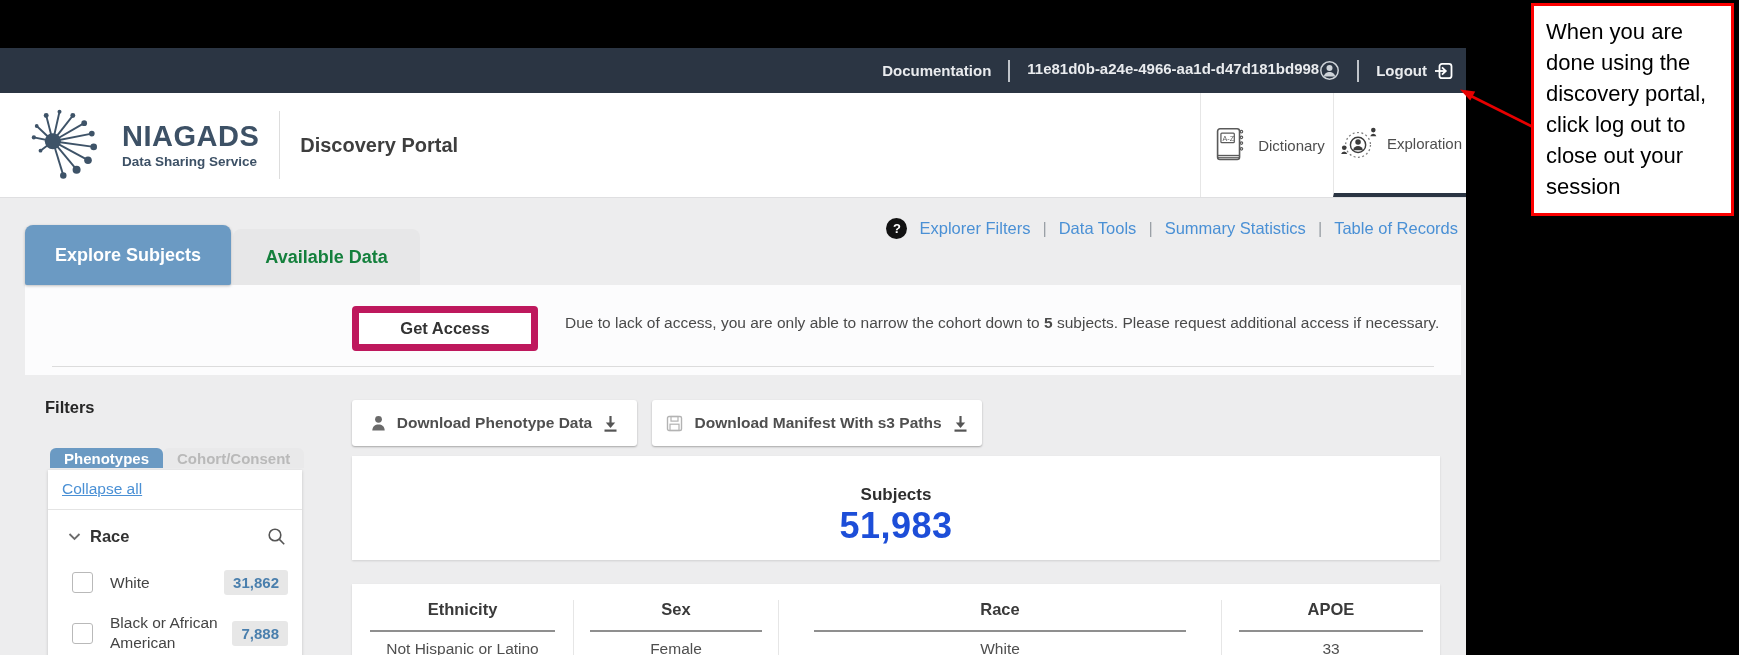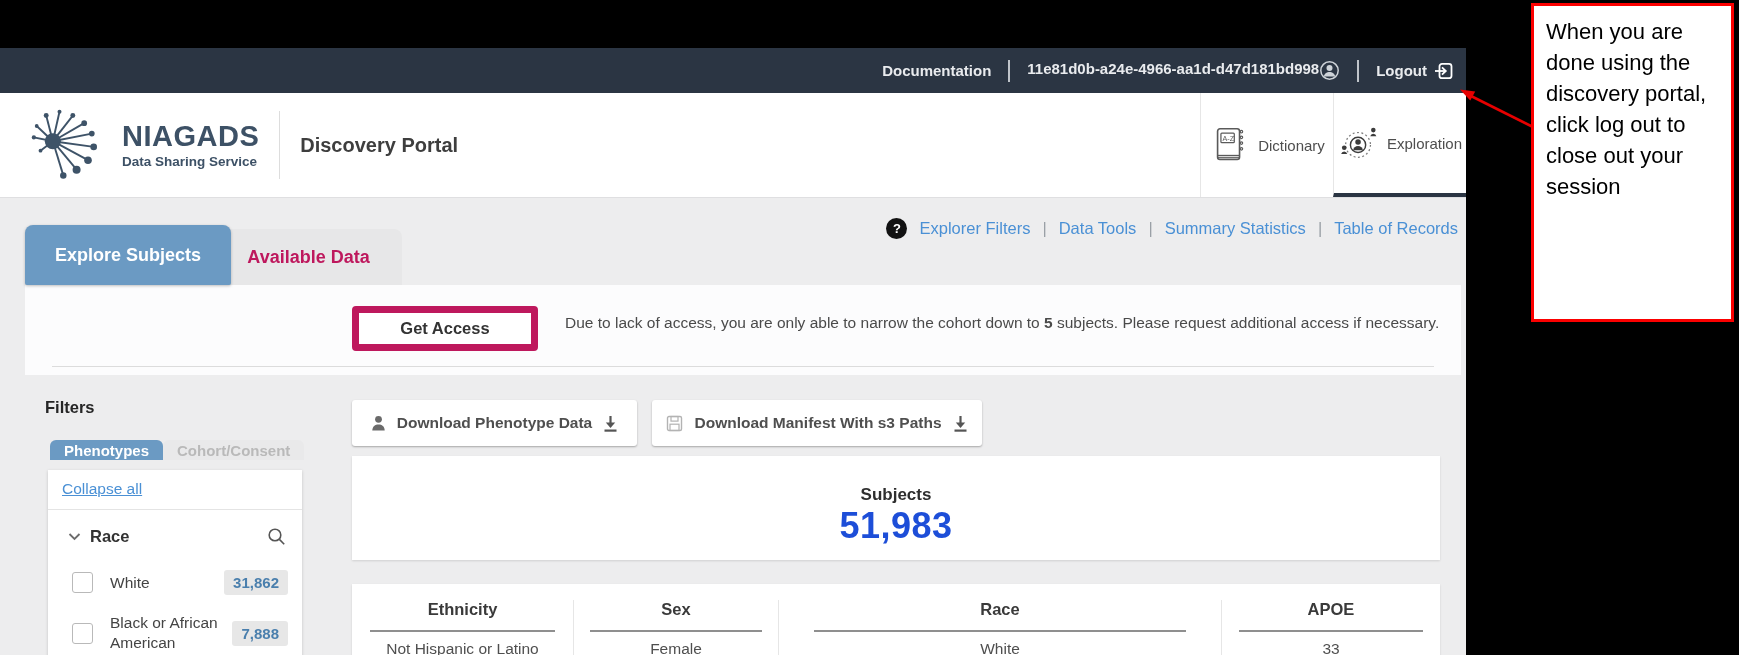--- a/index.html
+++ b/index.html
@@ -29,39 +29,39 @@
   .nav-cell { width:133px; height:100%; border-left:1px solid #e6e6e6; display:flex; flex-direction:row; align-items:center; justify-content:center; gap:7px; cursor:pointer; }
   .nav-cell .lbl { font-size:15px; color:#4e4e4e; }
   .nav-cell.active { border-bottom:4px solid #2b3543; }
 
   
   .content { position:relative; height:457px; background:#ededee; }
 
   
   .tab-main { position:absolute; top:27px; height:60px; display:flex; align-items:center; justify-content:center; font-size:18px; font-weight:700; cursor:pointer; }
   .tab-explore { left:25px; width:206px; background:#6b9ac3; color:#fff; border-radius:8px 8px 2px 2px; box-shadow:0 1px 3px rgba(0,0,0,.25); z-index:2; }
-  .tab-available { left:215px; width:187px; top:31px; height:56px; background:#e7e7e8; color:#be185d; border-radius:8px 8px 0 0; z-index:1; }
+  .tab-available { left:233px; width:187px; top:31px; height:56px; background:#e7e7e8; color:#15803d; border-radius:8px 8px 0 0; z-index:1; }
 
   
   .links-row { position:absolute; top:20px; right:8px; display:flex; align-items:center; font-size:16.5px; }
   .help-badge { width:21px; height:21px; border-radius:50%; background:#121212; color:#fff; font-size:13px; font-weight:700; display:flex; align-items:center; justify-content:center; margin-right:12px; }
   .tb-link { color:#4a90d5; cursor:pointer; }
   .sep { color:#9aa0a6; margin:0 12px; }
 
   
   .banner { position:absolute; left:25px; top:87px; width:1436px; height:90px; background:#fcfcfd; }
   .banner-inner { display:flex; align-items:flex-start; padding-top:21px; }
   .get-access { margin-left:327px; width:186px; height:45px; background:#fff; border:7px solid #be185d; border-radius:4px; font-size:16.5px; font-weight:700; color:#333; display:flex; align-items:center; justify-content:center; cursor:pointer; }
   .banner-msg { margin-left:27px; margin-top:4px; width:880px; font-size:15.5px; line-height:25px; color:#4a4a4a; }
   .banner-rule { position:absolute; left:27px; right:27px; bottom:8px; height:1px; background:#dcdcdc; }
 
   
   .filters-title { position:absolute; left:45px; top:200px; font-size:16.5px; font-weight:700; color:#262626; }
   .filter-tabs { position:absolute; left:50px; top:242px; display:flex; }
-  .ftab { height:20px; padding:0 14px; display:flex; align-items:center; justify-content:center; font-size:15px; font-weight:700; border-radius:6px 6px 0 0; cursor:pointer; }
+  .ftab { height:20px; padding:0 14px; display:flex; align-items:center; justify-content:center; font-size:15px; font-weight:700; border-radius:6px 6px 0 0; cursor:pointer;margin-top:8px; }
   .ftab.on { background:#6b9ac3; color:#fff; }
   .ftab.off { background:#e9e9ea; color:#b9b9b9; }
   .filter-panel { position:absolute; left:48px; top:272px; width:254px; height:400px; background:#fff; box-shadow:0 1px 3px rgba(0,0,0,.18); }
   .collapse-all { display:inline-block; margin:10px 12px 0 14px; color:#4a90d5; font-size:15.5px; text-decoration:underline; cursor:pointer; }
   .fp-rule { height:1px; background:#e4e4e4; margin-top:11px; }
   .race-row { display:flex; align-items:center; padding:17px 16px 6px 20px; }
   .race-label { font-size:16.5px; font-weight:700; color:#333; margin-left:9px; }
   .mag { margin-left:auto; cursor:pointer; }
   .opt-row { display:flex; align-items:center; padding:0 14px 0 24px; margin-top:18px; }
   .checkbox { width:21px; height:21px; border:1.5px solid #b9b9b9; border-radius:3px; background:#fff; flex:none; cursor:pointer; }
@@ -80,21 +80,21 @@
 
   .table-card { position:absolute; left:352px; top:386px; width:1088px; height:120px; background:#fff; box-shadow:0 1px 2px rgba(0,0,0,.12); display:flex; padding-top:16px; }
   .tcol { text-align:center; }
   .tcol + .tcol { border-left:1px solid #e6e6e6; }
   .tcol-h { font-size:16.5px; font-weight:700; color:#3a3a3a; }
   .tcol-rule { height:2px; background:#8f8f8f; width:84%; margin:11px auto 8px; }
   .tcol-v { font-size:15.5px; color:#4f4f4f; }
   .c1 { width:221px; } .c2 { width:205px; } .c3 { width:443px; } .c4 { width:219px; }
 
   
-  .callout { position:absolute; left:1531px; top:3px; width:203px; height:319px; background:#fff; border:3px solid #fb0000; padding:10px 12px; font-size:22px; line-height:31px; color:#000; }
+  .callout { position:absolute; left:1531px; top:3px; width:203px; height:213px; background:#fff; border:3px solid #fb0000; padding:10px 12px; font-size:22px; line-height:31px; color:#000; }
   .arrow-svg { position:absolute; left:1455px; top:85px; overflow:visible; }
 
   .icon { display:inline-block; line-height:0; }
 </style>
 </head>
 <body>
 
 <div class="stage">
   <div class="app">
 

